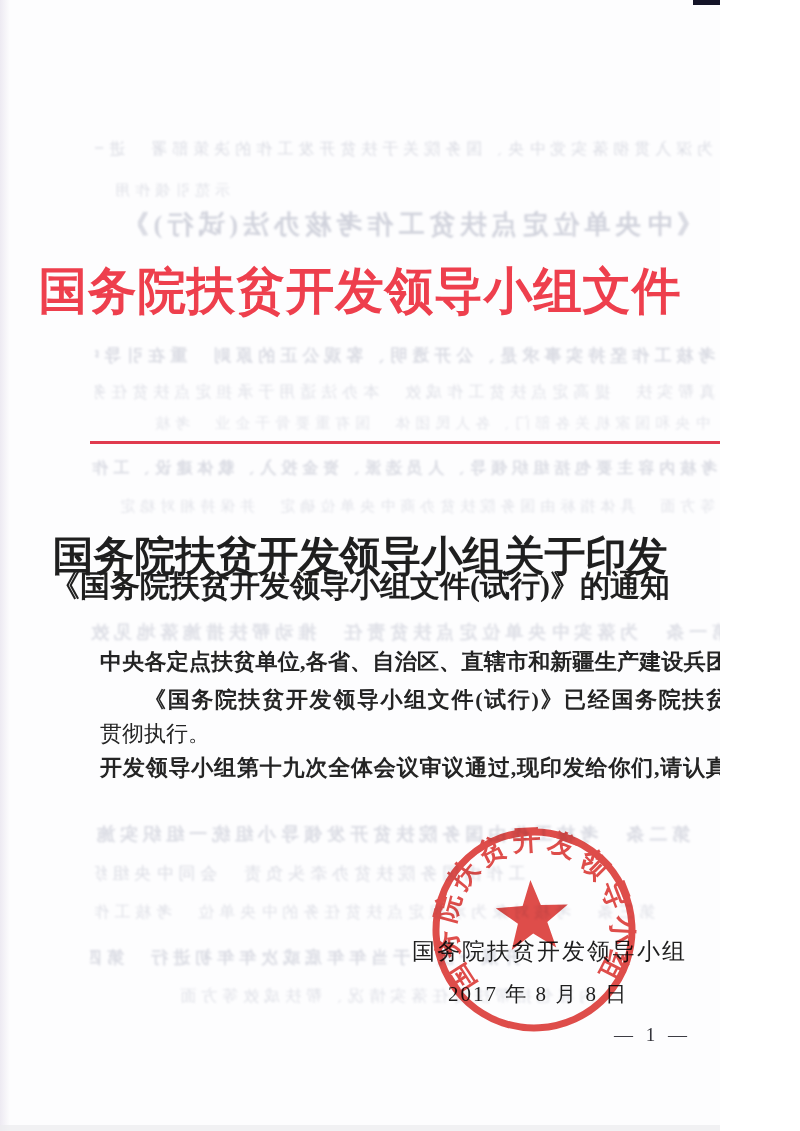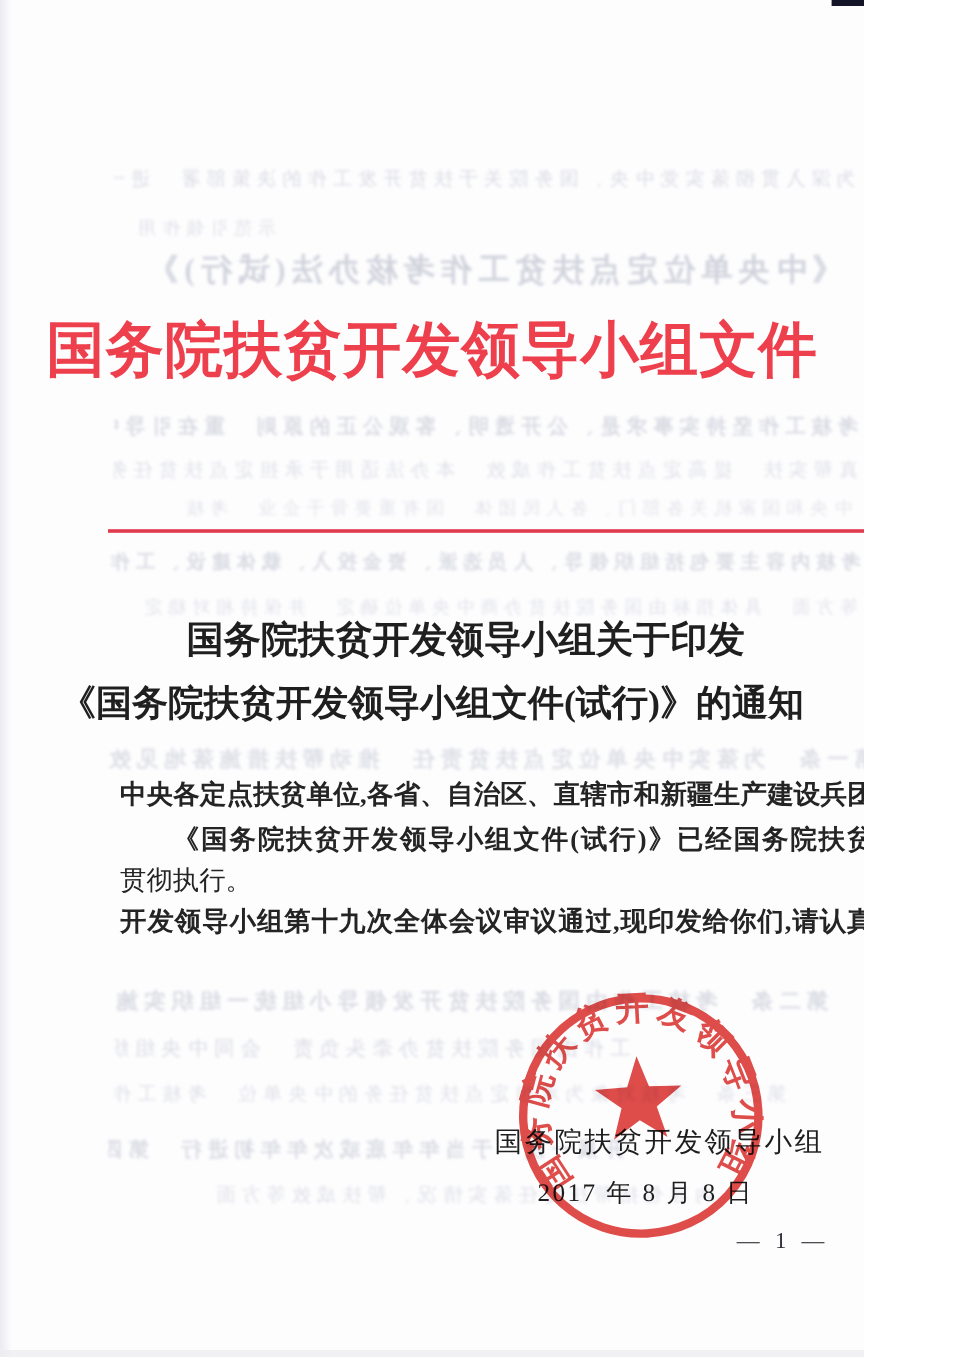--- a/index.html
+++ b/index.html
@@ -32,21 +32,21 @@
   }
   .doc-number{
     position:absolute;top:396px;left:0;width:100%;text-align:center;
     font-size:21px;letter-spacing:2px;color:#2b2b2b;
   }
   .red-rule{position:absolute;top:441px;left:90px;width:646px;height:3px;background:#e03a4e;}
 
   
   .doc-title{position:absolute;left:0;width:100%;text-align:center;
     font-weight:700;color:#1f1f1f;white-space:nowrap;}
-  .doc-title.l1{top:512px;font-size:31px;margin-left:28px;}
+  .doc-title.l1{top:529px;font-size:41px;}
   .doc-title.l2{top:566px;font-size:30px;}
 
   
   .body-block{position:absolute;top:645px;left:100px;width:628px;font-size:22px;color:#242424;}
   .body-line{height:34px;line-height:34px;text-align:justify;}
   .body-line.full{text-align-last:justify;font-weight:bold;}
   .body-line.left{text-align-last:left;}
   .body-line.indent{text-indent:44px;}
   .body-line.para-gap{margin-top:4px;}
 

